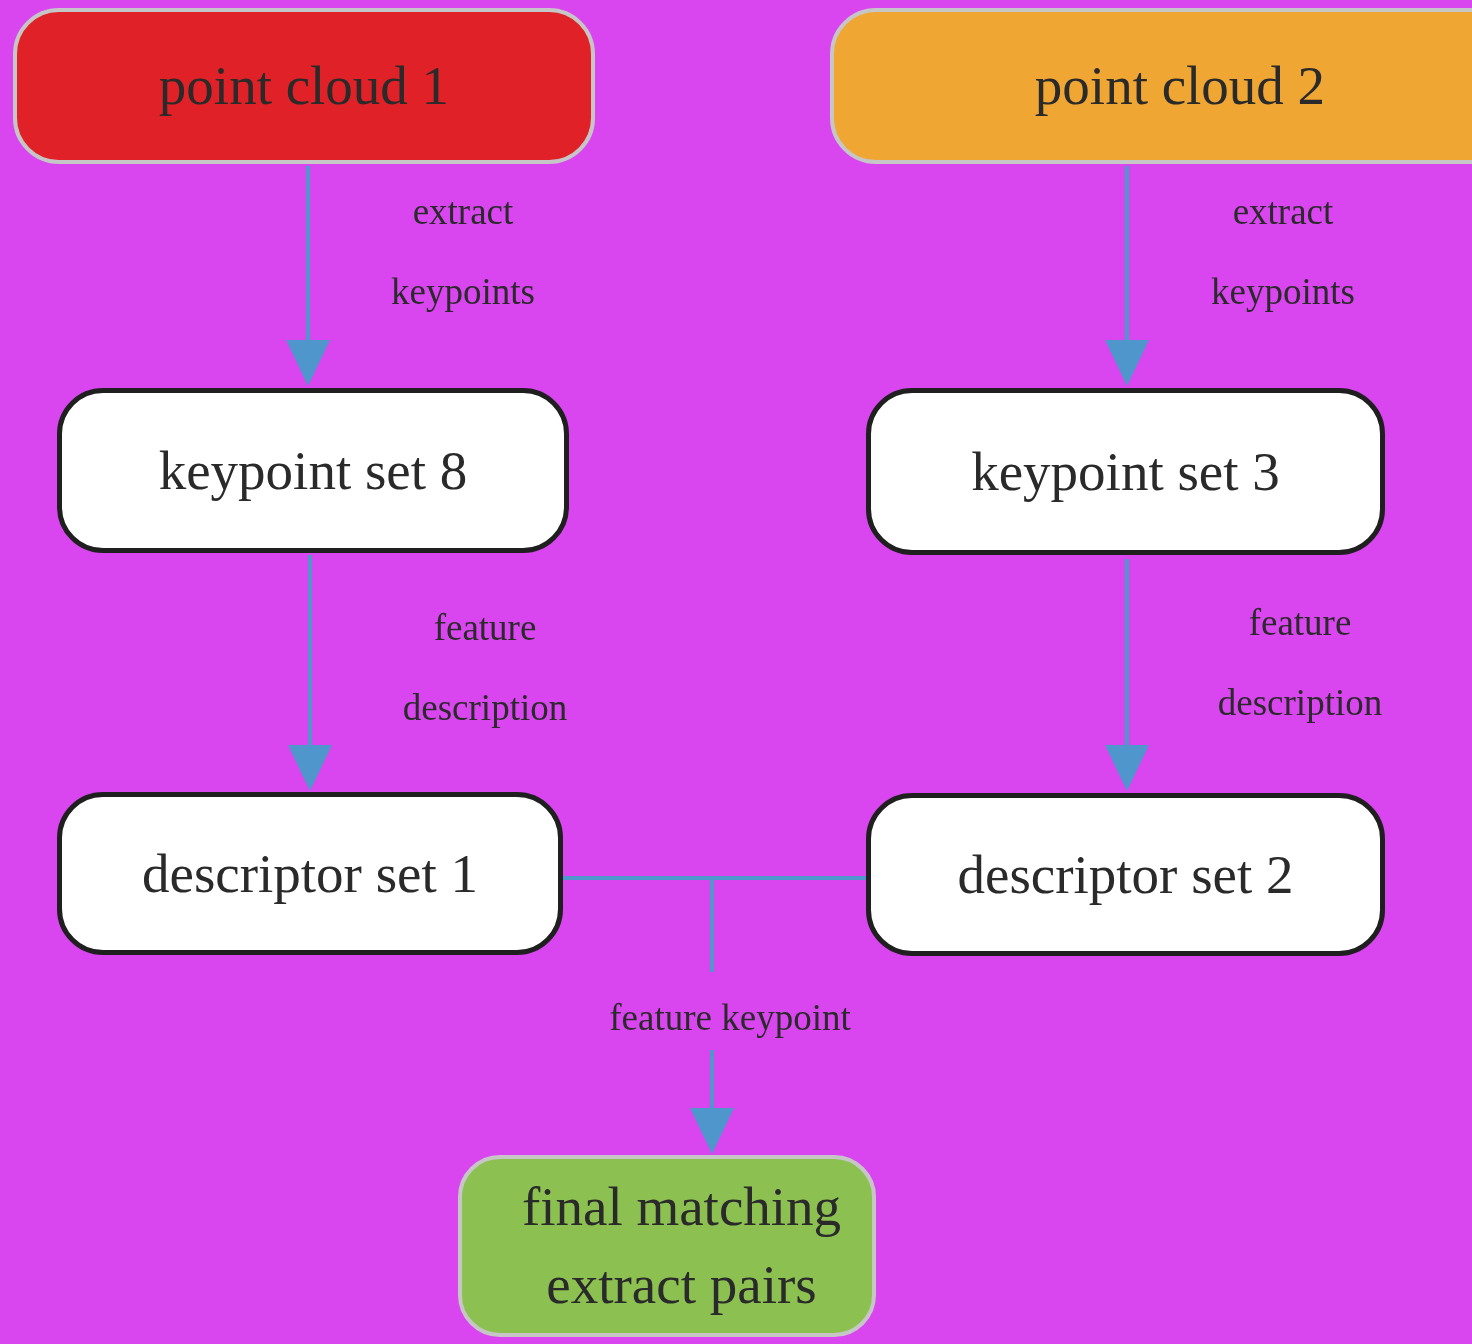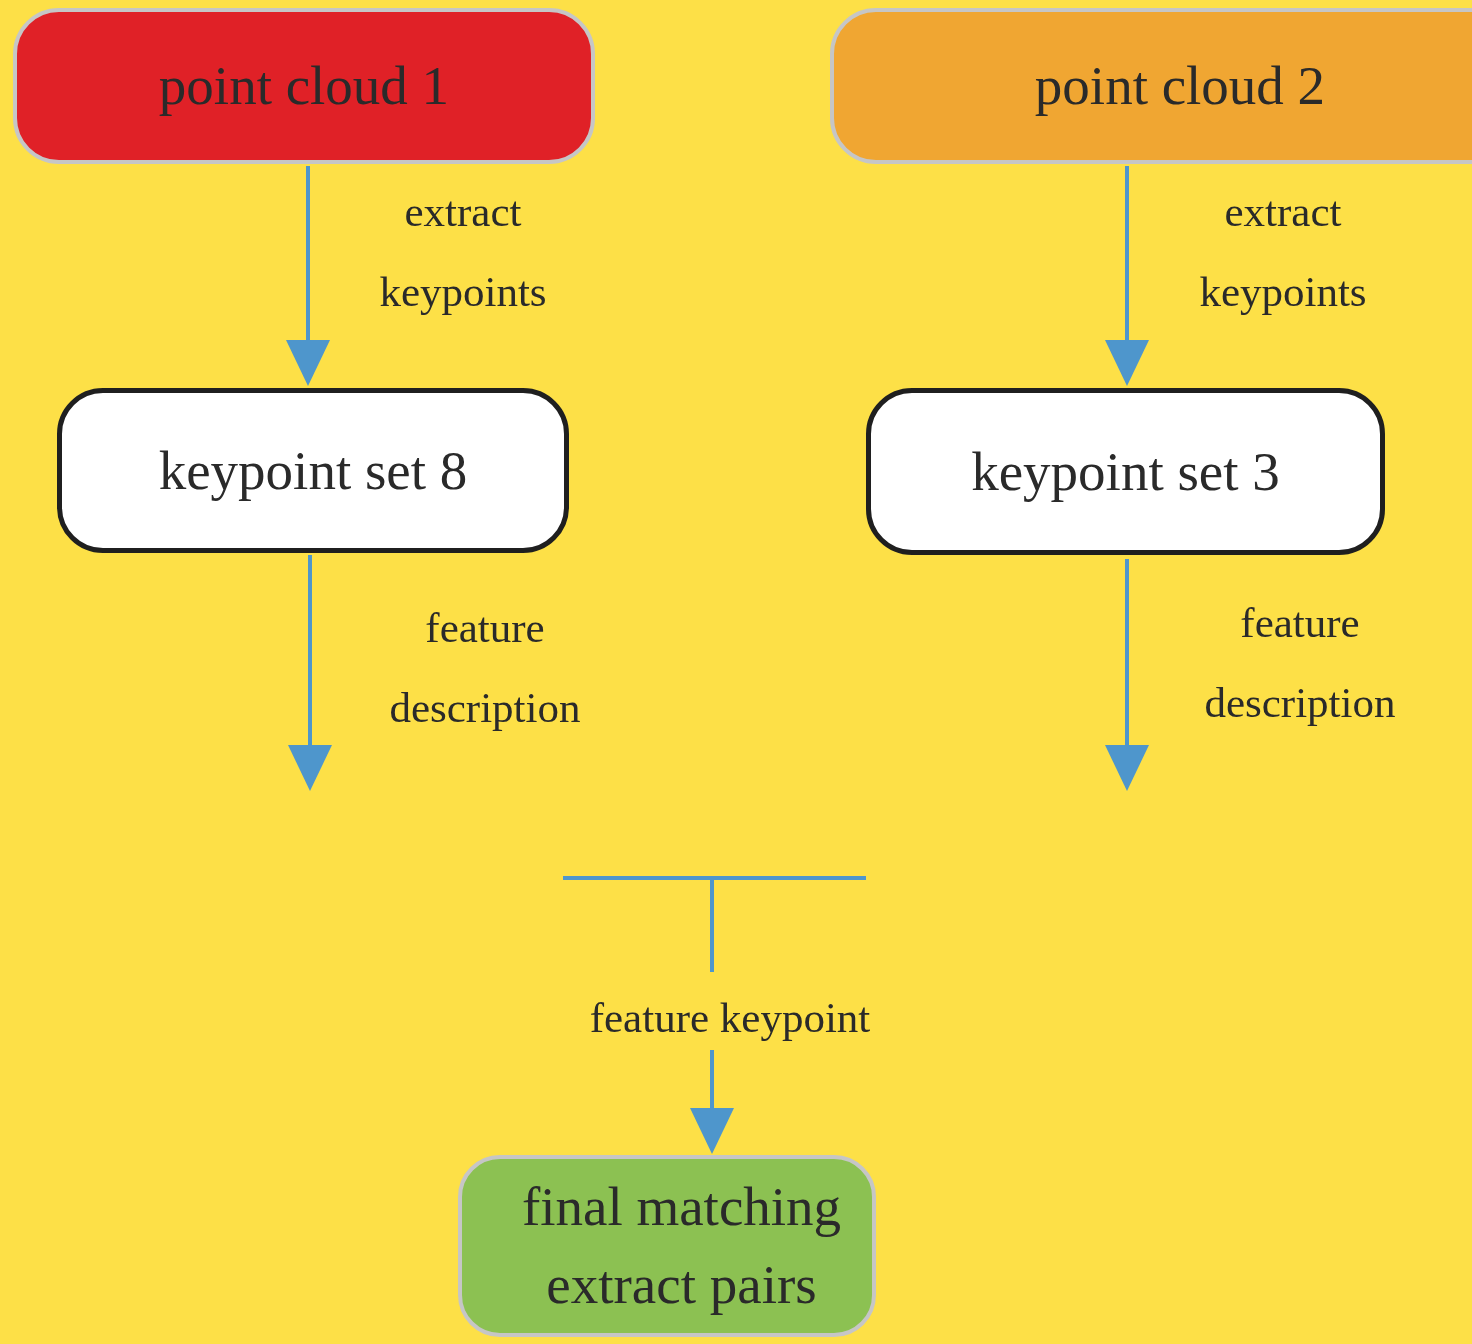--- a/index.html
+++ b/index.html
@@ -1,19 +1,19 @@
 <!DOCTYPE html>
 <html><head>
 <meta charset="utf-8">
 <style>
   html,body{margin:0;padding:0;background:#ffffff;}
   #canvas{
     position:relative;
     width:1472px;height:1344px;
-    background:#fde047;
+    background:#d946ef;
     font-family:"Liberation Serif","DejaVu Serif",serif;
     color:#2a2a2a;
     overflow:hidden;
   }
   .node{
     position:absolute;
     box-sizing:border-box;
     display:flex;align-items:center;justify-content:center;
     text-align:center;
     font-size:55px;
@@ -25,21 +25,21 @@
   .vl{ position:absolute; width:4px; background:#4e96cc; }
   .hl{ position:absolute; height:4px; background:#4e96cc; }
   .ah{
     position:absolute; width:0; height:0;
     border-left:22px solid transparent;
     border-right:22px solid transparent;
     border-top:46px solid #4e96cc;
   }
   .edge-label{
     position:absolute;
-    font-size:43px;
+    font-size:37px;
     line-height:80px;
     text-align:center;
     white-space:nowrap;
   }
 </style>
 </head>
 <body>
 
 <div id="canvas">
 
@@ -80,21 +80,27 @@
     <span>description</span>
   </div>
 
   <div class="vl" style="left:1125px; top:559px; height:188px;"></div>
   <div class="ah" style="left:1105px; top:745px;"></div>
   <div class="edge-label" style="left:1130px; top:583px; width:340px;">
     <span>feature</span><br>
     <span>description</span>
   </div>
 
+  <div class="node outline" style="left:57px; top:792px; width:506px; height:163px;">
+    <span>descriptor set 1</span>
+  </div>
 
+  <div class="node outline" style="left:866px; top:793px; width:519px; height:163px;">
+    <span>descriptor set 2</span>
+  </div>
 
   <div class="hl" style="left:563px; top:876px; width:303px;"></div>
   <div class="vl" style="left:710px; top:878px; height:94px;"></div>
 
   <div class="edge-label" style="left:430px; top:978px; width:600px;">
     <span>feature keypoint</span>
   </div>
 
   <div class="vl" style="left:710px; top:1050px; height:60px;"></div>
   <div class="ah" style="left:690px; top:1108px;"></div>

